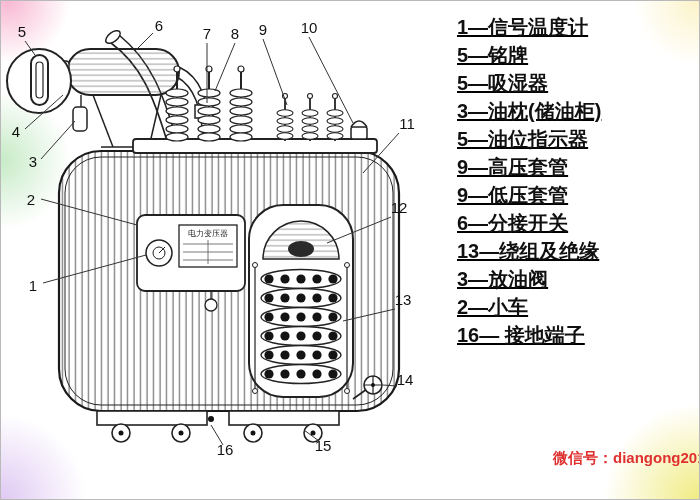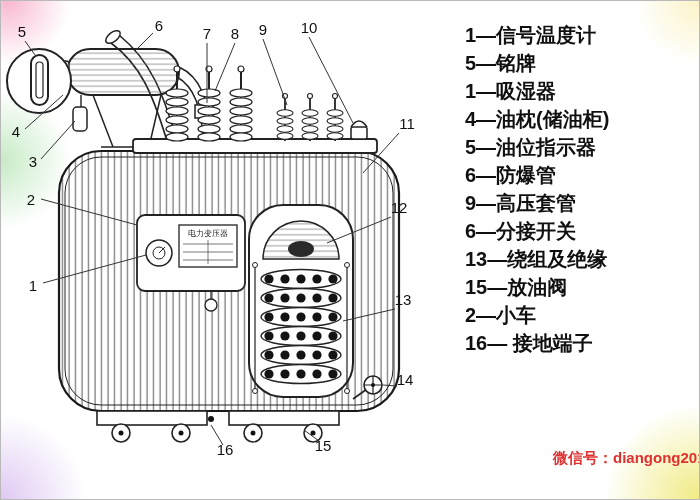--- a/index.html
+++ b/index.html
@@ -12,21 +12,21 @@
       radial-gradient(circle at 0% 100%, rgba(206,172,236,.65) 0, rgba(206,172,236,0) 85px),
       radial-gradient(circle at 100% 100%,rgba(238,232,110,.85) 0, rgba(238,232,110,0) 95px),
       radial-gradient(circle at 100% 0%, rgba(250,240,185,.8) 0, rgba(250,240,185,0) 65px),
       #ffffff;
     font-family:"Liberation Sans","DejaVu Sans",sans-serif;
   }
   .diagram{position:absolute;left:0;top:0;}
   svg text.callout{font-family:"Liberation Sans","DejaVu Sans",sans-serif;font-size:15px;fill:#111;}
   svg text.plate{font-family:"Liberation Sans","DejaVu Sans",sans-serif;font-size:8px;fill:#222;}
   .legend{position:absolute;left:456px;top:12px;width:242px;}
-  .legend ol{margin:8px;padding:0;list-style:none;}
+  .legend ol{margin:0;padding:0;list-style:none;text-decoration:underline;}
   .legend li{
     font-size:20px;font-weight:700;color:#101010;line-height:28px;
     white-space:nowrap;letter-spacing:0;
   }
   .watermark{
     position:absolute;left:552px;top:448px;color:#e03131;font-size:15px;font-weight:700;
     white-space:nowrap;
   }
 </style>
 </head>
@@ -215,28 +215,28 @@
       <text class="callout" x="404" y="384" text-anchor="middle">14</text>
       <text class="callout" x="322" y="450" text-anchor="middle">15</text>
       <text class="callout" x="224" y="454" text-anchor="middle">16</text>
     </g>
   </svg>
 
   <div class="legend">
     <ol>
       <li>1—信号温度计</li>
       <li>5—铭牌</li>
-      <li>1—吸湿器</li>
-      <li>4—油枕(储油柜)</li>
+      <li>5—吸湿器</li>
+      <li>3—油枕(储油柜)</li>
       <li>5—油位指示器</li>
-      <li>6—防爆管</li>
       <li>9—高压套管</li>
+      <li>9—低压套管</li>
       <li>6—分接开关</li>
       <li>13—绕组及绝缘</li>
-      <li>15—放油阀</li>
+      <li>3—放油阀</li>
       <li>2—小车</li>
       <li>16— 接地端子</li>
     </ol>
   </div>
 
   <div class="watermark">微信号：diangong2015</div>
 
 </div>
 
 </body></html>

